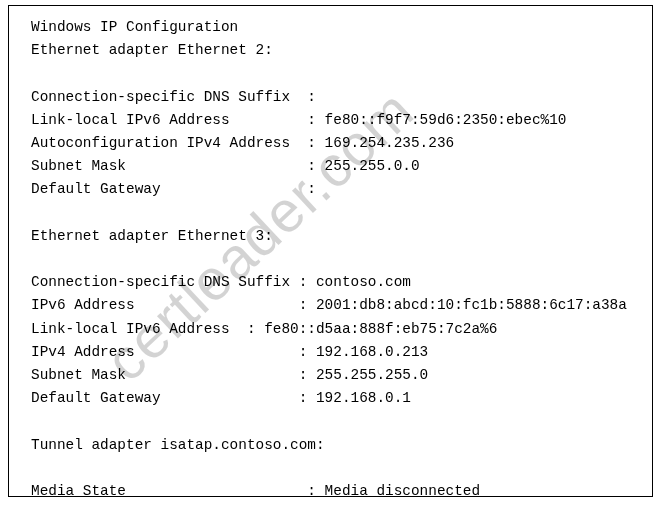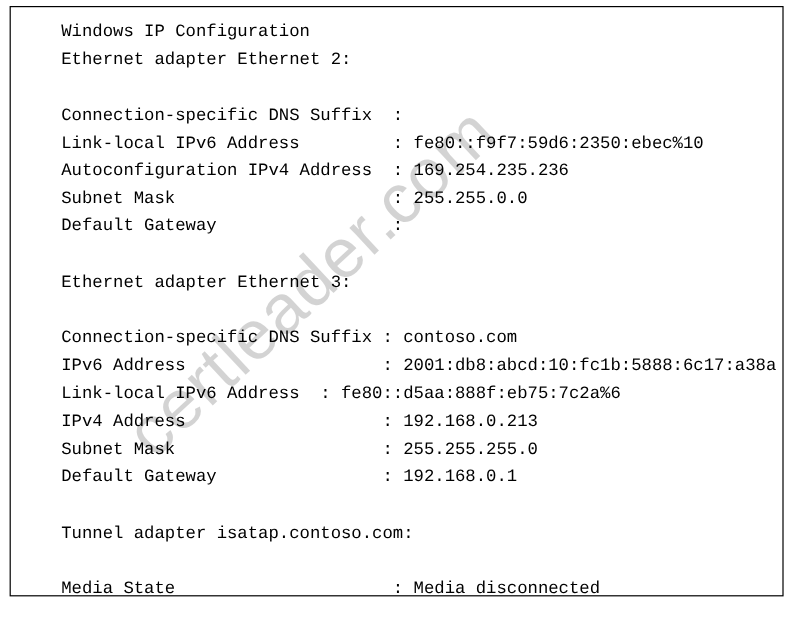--- a/index.html
+++ b/index.html
@@ -63,21 +63,20 @@
     font-family: "Liberation Mono", "DejaVu Sans Mono", monospace;
     font-size: 14.4px;
     line-height: 23.2px;
     color: #000000;
     white-space: pre;
     letter-spacing: 0px;
   }
   .console-line {
     white-space: pre;
     min-height: 23.2px;
-    margin-left: 20px;
   }
   .console-line.blank {
     min-height: 23.2px;
   }
 </style>
 </head>
 <body>
 
 <div id="console-frame">
   <div id="console-text"><div class="console-line">Windows IP Configuration</div><div class="console-line">Ethernet adapter Ethernet 2:</div><div class="console-line blank">&nbsp;</div><div class="console-line">Connection-specific DNS Suffix  :</div><div class="console-line">Link-local IPv6 Address         : fe80::f9f7:59d6:2350:ebec%10</div><div class="console-line">Autoconfiguration IPv4 Address  : 169.254.235.236</div><div class="console-line">Subnet Mask                     : 255.255.0.0</div><div class="console-line">Default Gateway                 :</div><div class="console-line blank">&nbsp;</div><div class="console-line">Ethernet adapter Ethernet 3:</div><div class="console-line blank">&nbsp;</div><div class="console-line">Connection-specific DNS Suffix : contoso.com</div><div class="console-line">IPv6 Address                   : 2001:db8:abcd:10:fc1b:5888:6c17:a38a</div><div class="console-line">Link-local IPv6 Address  : fe80::d5aa:888f:eb75:7c2a%6</div><div class="console-line">IPv4 Address                   : 192.168.0.213</div><div class="console-line">Subnet Mask                    : 255.255.255.0</div><div class="console-line">Default Gateway                : 192.168.0.1</div><div class="console-line blank">&nbsp;</div><div class="console-line">Tunnel adapter isatap.contoso.com:</div><div class="console-line blank">&nbsp;</div><div class="console-line">Media State                     : Media disconnected</div></div>

